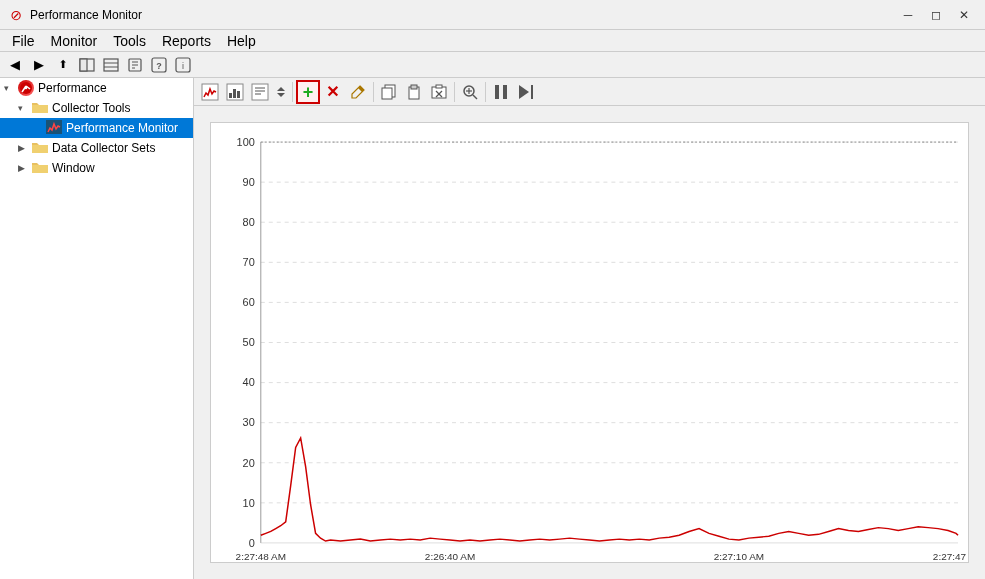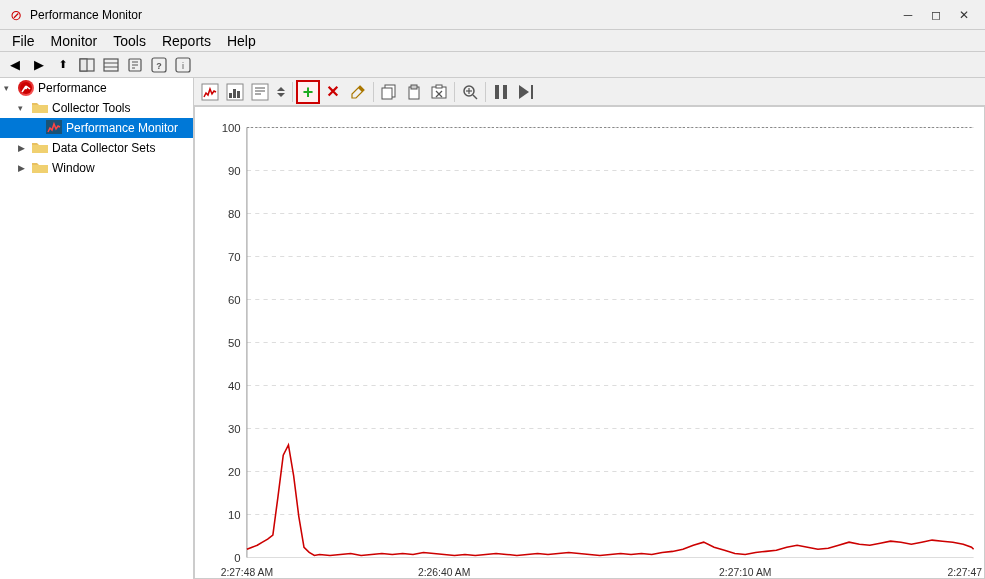--- a/index.html
+++ b/index.html
@@ -169,21 +169,21 @@
       width: 1px;
       height: 20px;
       background: #ccc;
       margin: 0 2px;
     }
 
     
     .graph-container {
       flex: 1;
       background: white;
-      margin: 0;
+      margin: 16px;
       border: 1px solid #ccc;
       position: relative;
       overflow: hidden;
     }
     svg.chart {
       width: 100%;
       height: 100%;
     }
 
     

